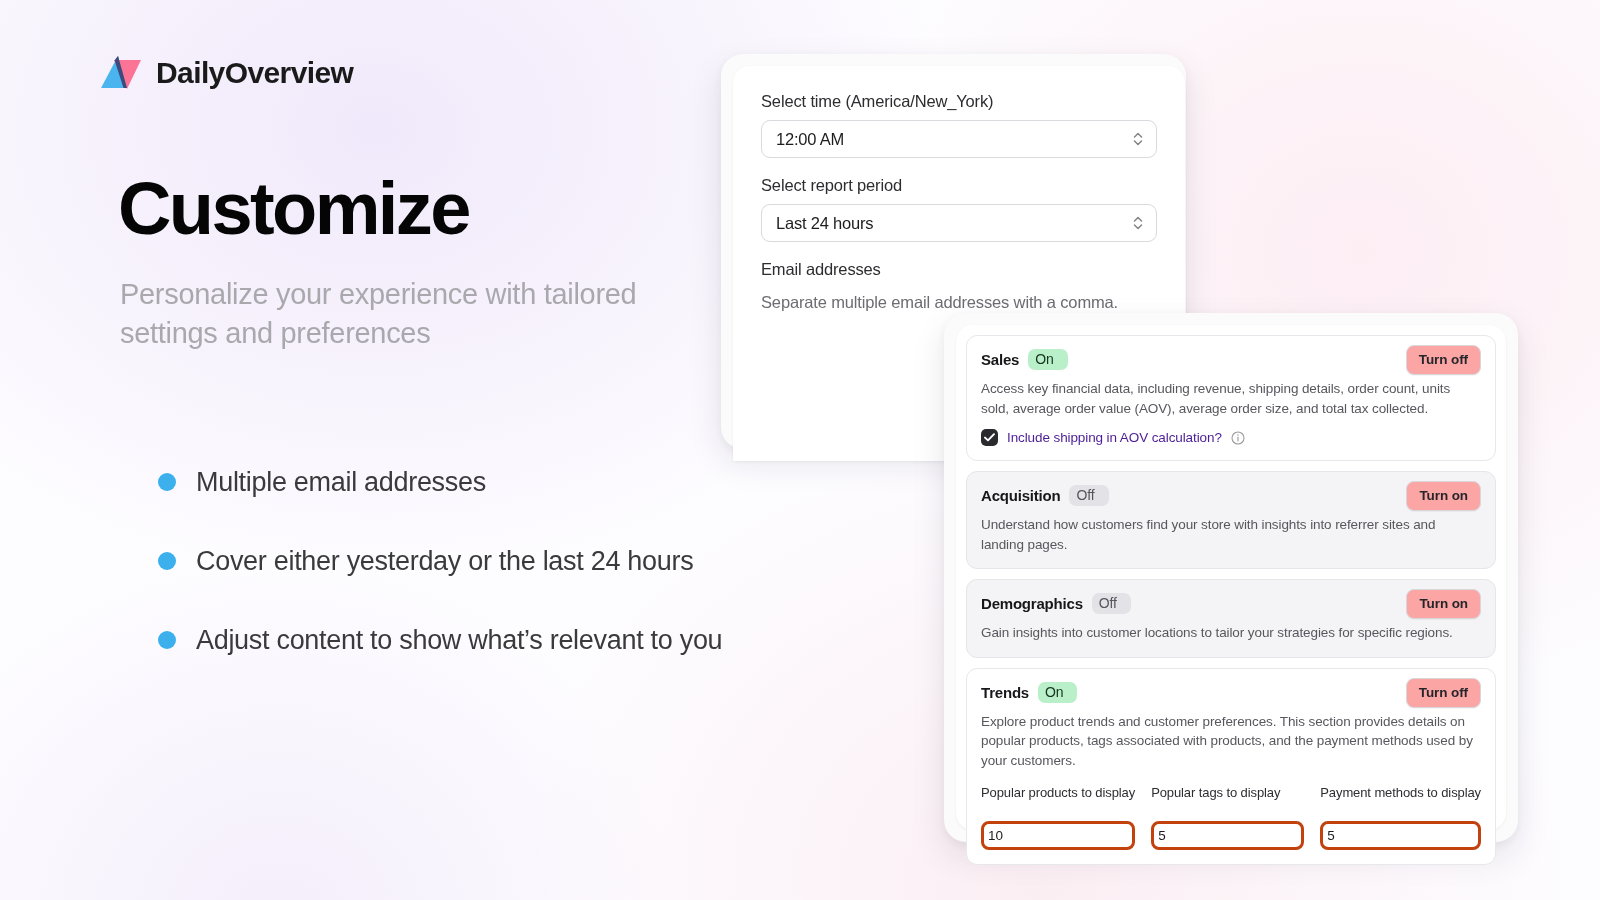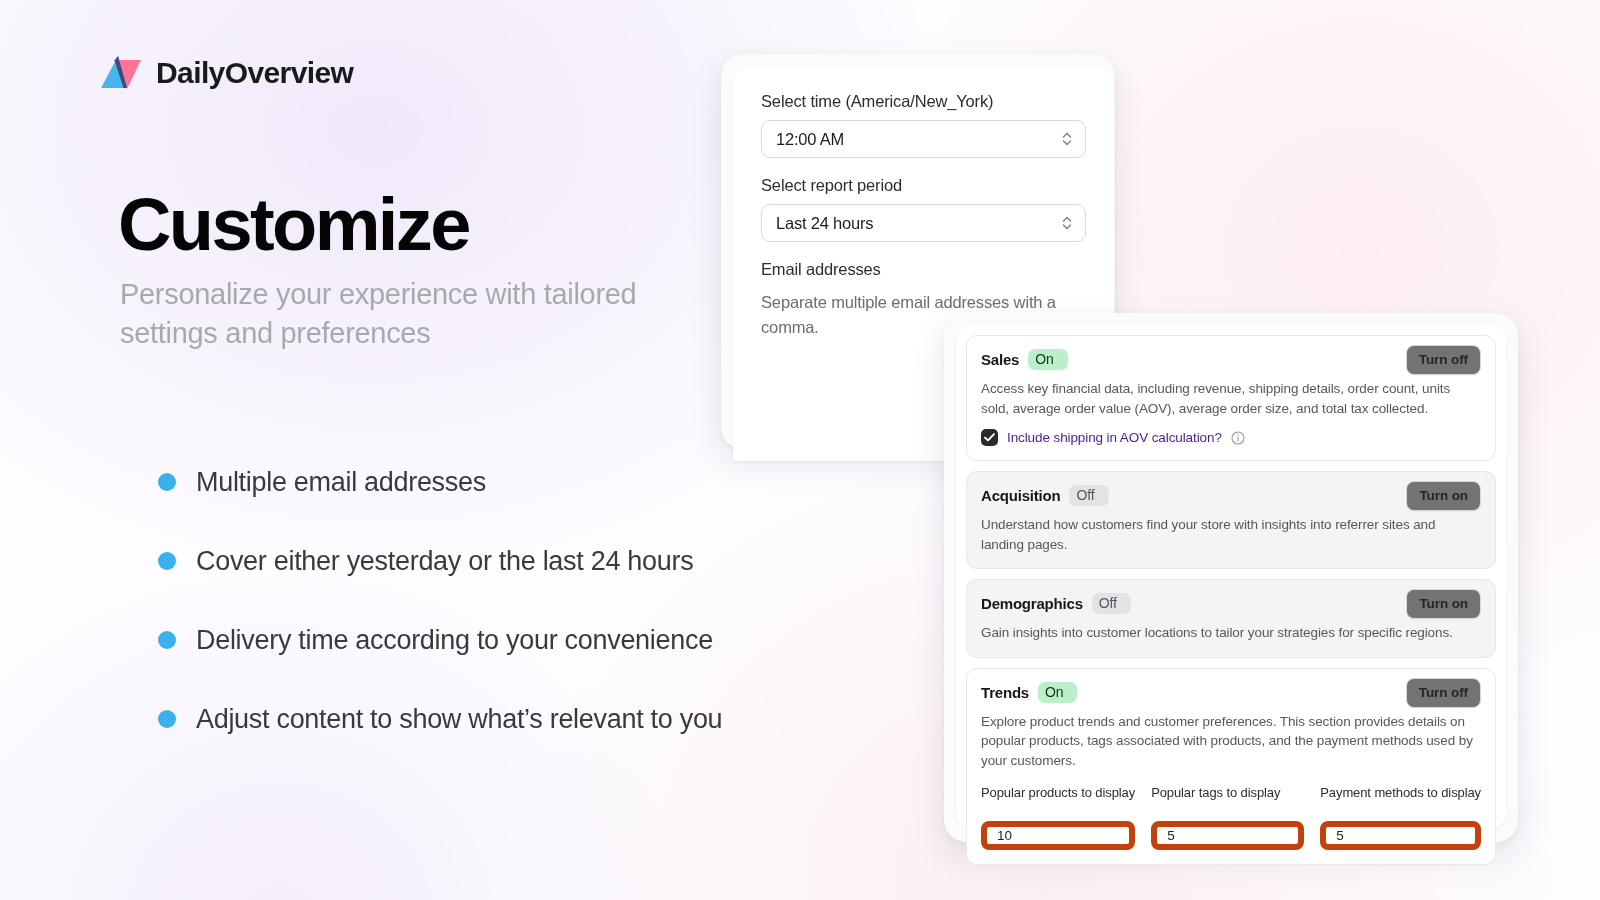--- a/index.html
+++ b/index.html
@@ -31,21 +31,21 @@
          background: radial-gradient(closest-side, #f4eefb 0%, rgba(255,253,255,0) 100%); }
 
   
   .left { position: absolute; left: 0; top: 0; width: 930px; height: 828px; }
 
   .brand { position: absolute; left: 96px; top: 48px; display: flex; align-items: center; gap: 11px; }
   .logo-mark { width: 49px; height: 49px; position: relative; flex: none; }
   .brand-name { font-size: 30px; font-weight: 700; color: #1a1a1a; letter-spacing: -0.6px; }
 
   .page-title {
-    position: absolute; left: 118px; top: 188px;
+    position: absolute; left: 118px; top: 172px;
     font-size: 74px; font-weight: 700; letter-spacing: -2.6px;
     color: #050505; line-height: 1;
   }
   .page-subtitle {
     position: absolute; left: 120px; top: 275px; width: 560px;
     font-size: 29px; line-height: 1.35; color: #a9a9ad; letter-spacing: -0.3px;
   }
 
   .features { position: absolute; left: 158px; top: 462px; width: 780px; }
   .feature { display: flex; align-items: center; height: 40px; margin-bottom: 39px; }
@@ -56,21 +56,21 @@
   .frame {
     position: absolute; background: #fbfbfb; border-radius: 22px;
     box-shadow: 0 14px 34px rgba(30,25,60,0.10), 0 3px 10px rgba(30,25,60,0.05);
   }
   .inner {
     position: absolute; background: #ffffff; border-radius: 17px;
     box-shadow: 0 1px 3px rgba(0,0,0,0.06);
   }
 
   
-  #card-settings { left: 721px; top: 54px; width: 394px; height: 395px; }
+  #card-settings { left: 721px; top: 54px; width: 465px; height: 395px; }
   #card-settings-inner { left: 12px; top: 12px; right: 1px; bottom: -12px; border-radius: 17px 17px 0 0; }
   .settings-body { padding: 26px 28px 0 28px; }
   .field-label { font-size: 16.5px; color: #2d2d30; margin-bottom: 9px; letter-spacing: -0.15px; }
   .select-box {
     height: 38px; border: 1px solid #d9d9de; border-radius: 9px; background: #fff;
     display: flex; align-items: center; padding: 0 12px 0 14px;
     font-size: 16.5px; color: #1d1d1f; position: relative;
   }
   .select-value { flex: 1; letter-spacing: -0.2px; }
   .stepper { width: 12px; height: 18px; flex: none; opacity: 0.75; }
@@ -92,38 +92,38 @@
   }
   .section.off { background: #f4f4f6; border-color: #e6e6ea; }
   .section-head { display: flex; align-items: center; gap: 9px; margin-bottom: 9px; }
   .section-title { font-size: 15px; font-weight: 700; color: #17171a; letter-spacing: -0.2px; }
   .badge { font-size: 14px; padding: 2px 14px 3px 7px; border-radius: 7px; letter-spacing: -0.1px; }
   .badge.on { background: #b9f0c9; color: #15341f; }
   .badge.off { background: #e3e3e7; color: #55555c; }
   .toggle-btn {
     position: absolute; right: 14px; top: 9px;
     font-size: 13.5px; font-weight: 700; color: #26262a; letter-spacing: -0.1px;
-    background: #737373; border: 1px solid #d7d7dc; border-radius: 8px;
+    background: #fca5a5; border: 1px solid #d7d7dc; border-radius: 8px;
     padding: 6px 12px 7px 12px; cursor: pointer;
     box-shadow: 0 1px 0 rgba(0,0,0,0.04);
   }
   .section-desc { font-size: 13.5px; line-height: 1.45; color: #57575e; letter-spacing: -0.1px; padding-right: 6px; }
 
   .check-row { display: flex; align-items: center; gap: 9px; margin-top: 11px; }
   .checkbox { width: 17px; height: 17px; border-radius: 5px; background: #2a2a2e; flex: none; position: relative; }
   .checkbox svg { position: absolute; left: 3px; top: 4px; }
   .check-label { font-size: 13.5px; color: #4c1d95; letter-spacing: -0.1px; }
   .info-icon { width: 14px; height: 14px; flex: none; opacity: 0.55; }
 
   .inputs-row { display: flex; gap: 16px; margin-top: 14px; }
   .input-col { flex: 1; }
   .input-label { font-size: 13px; color: #2d2d32; margin-bottom: 6px; letter-spacing: -0.1px; white-space: nowrap; }
   .num-input {
-    height: 29px; border: 6px solid #c2410c; border-radius: 8px; background: #fff;
-    display: flex; align-items: center; padding: 0 10px;
+    height: 29px; border: 3px solid #c2410c; border-radius: 8px; background: #fff;
+    display: flex; align-items: center; padding: 0 4px;
     font-size: 13.5px; color: #1d1d1f; margin-top: 21px;
   }
 </style>
 </head>
 <body>
 
 <div id="bg">
   <div id="bg2"></div>
   <div id="bg3"></div>
 </div>
@@ -145,24 +145,20 @@
   <p class="page-subtitle">Personalize your experience with tailored settings and preferences</p>
 
   <div class="features">
     <div class="feature">
       <span class="bullet"></span>
       <span class="feature-label">Multiple email addresses</span>
     </div>
     <div class="feature">
       <span class="bullet"></span>
       <span class="feature-label">Cover either yesterday or the last 24 hours</span>
-    </div>
-    <div class="feature">
-      <span class="bullet"></span>
-      <span class="feature-label">Delivery time according to your convenience</span>
     </div>
     <div class="feature">
       <span class="bullet"></span>
       <span class="feature-label">Adjust content to show what’s relevant to you</span>
     </div>
   </div>
 </div>
 
 <div class="frame" id="card-settings">
   <div class="inner" id="card-settings-inner">

